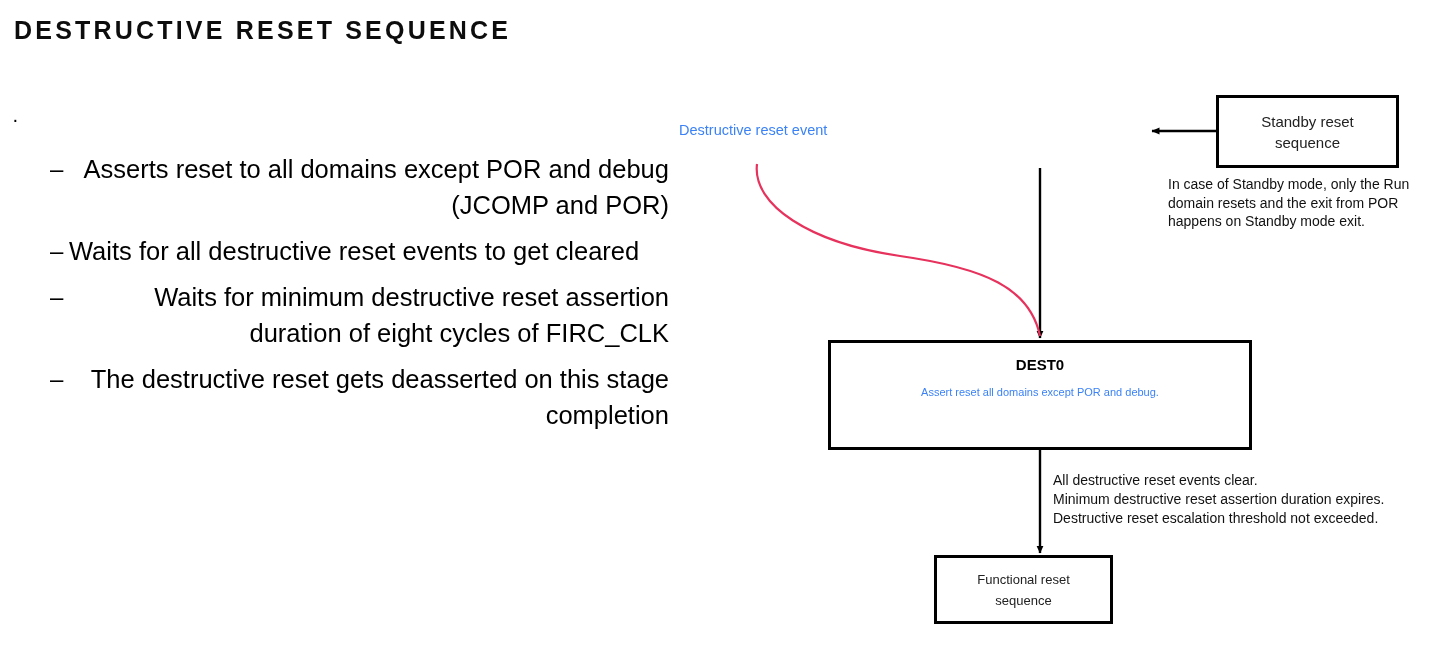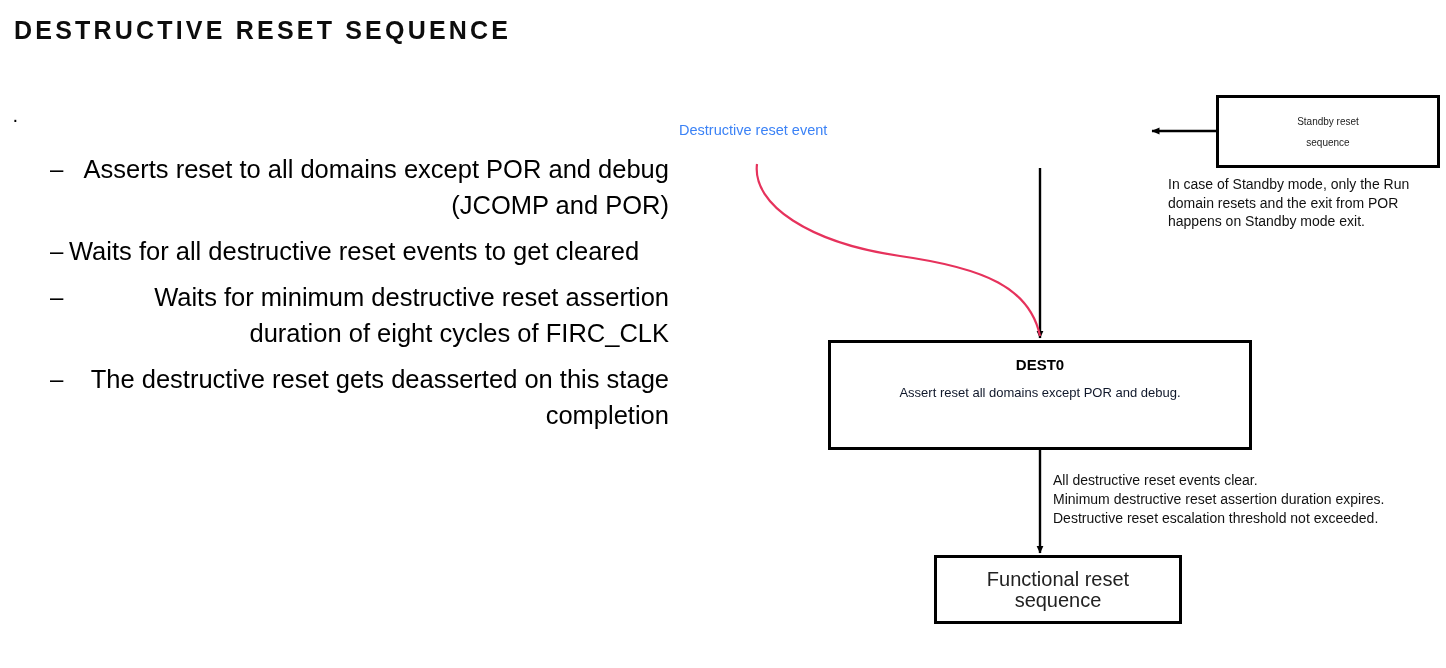--- a/index.html
+++ b/index.html
@@ -98,44 +98,44 @@
     justify-content: center;
     text-align: center;
     color: #222;
   }
 
   #node-por {
     left: 933px; top: 95px; width: 214px; height: 73px;
     font-size: 15px;
   }
   #node-standby {
-    left: 1216px; top: 95px; width: 224px; height: 73px;
-    font-size: 10px;
+    left: 1216px; top: 95px; width: 183px; height: 73px;
+    font-size: 15px;
     line-height: 21px;
   }
   #node-dest0 {
     left: 828px; top: 340px; width: 424px; height: 110px;
     padding: 8px 6px 6px;
     justify-content: flex-start;
   }
   #node-dest0 .dest0-title {
     font-size: 15px;
     font-weight: bold;
     margin: 5px 0 10px;
     color: #000;
   }
   #node-dest0 .dest0-line {
+    font-size: 11px;
+    line-height: 19.5px;
+    color: #3b82f6;
+    text-align: right;
+  }
+  #node-functional {
+    left: 934px; top: 555px; width: 179px; height: 69px;
     font-size: 13px;
-    line-height: 19.5px;
-    color: #0f172a;
-    text-align: right;
-  }
-  #node-functional {
-    left: 934px; top: 555px; width: 248px; height: 69px;
-    font-size: 20px;
     line-height: 21px;
   }
 
   
   #label-destructive-event {
     position: absolute;
     left: 679px;
     top: 122px;
     font-size: 14.5px;
     color: #3b82f6;

